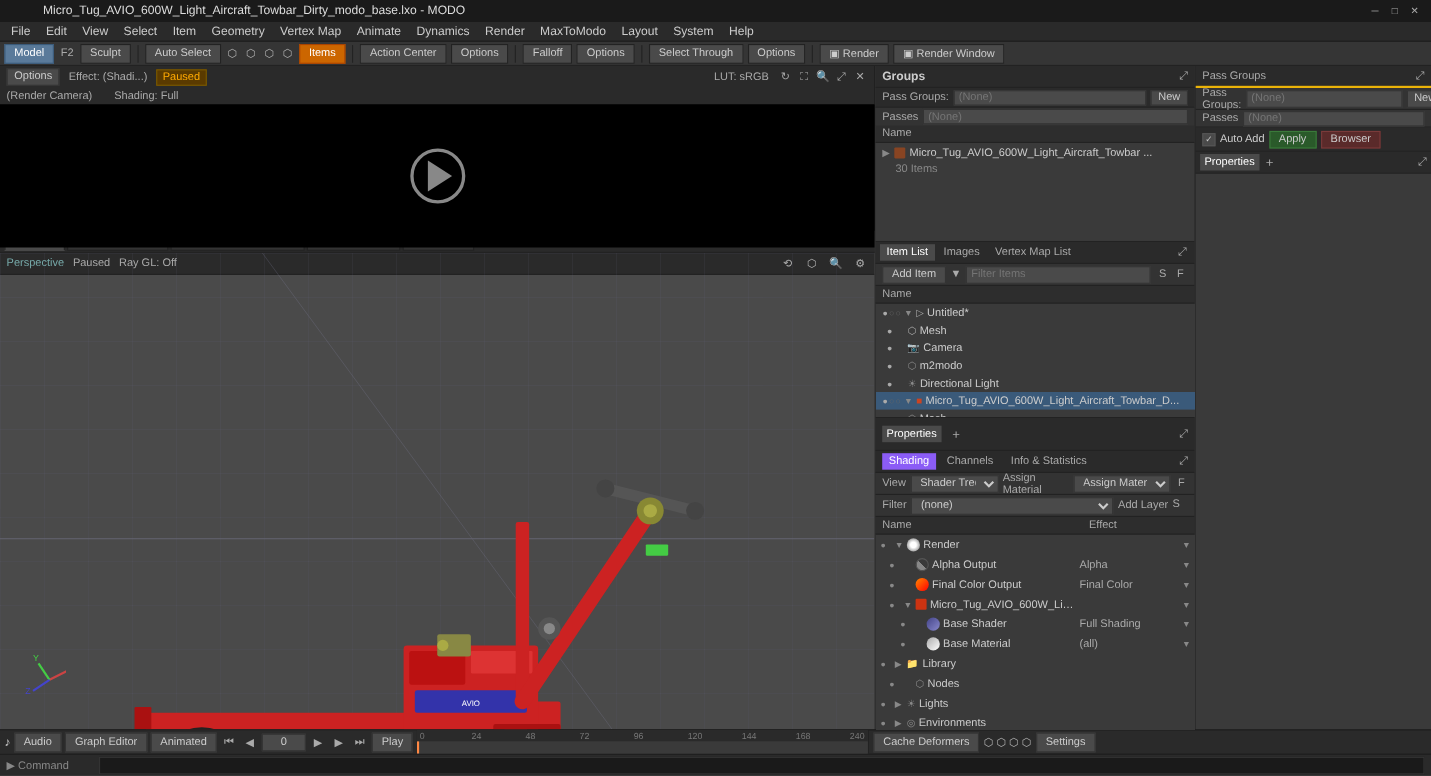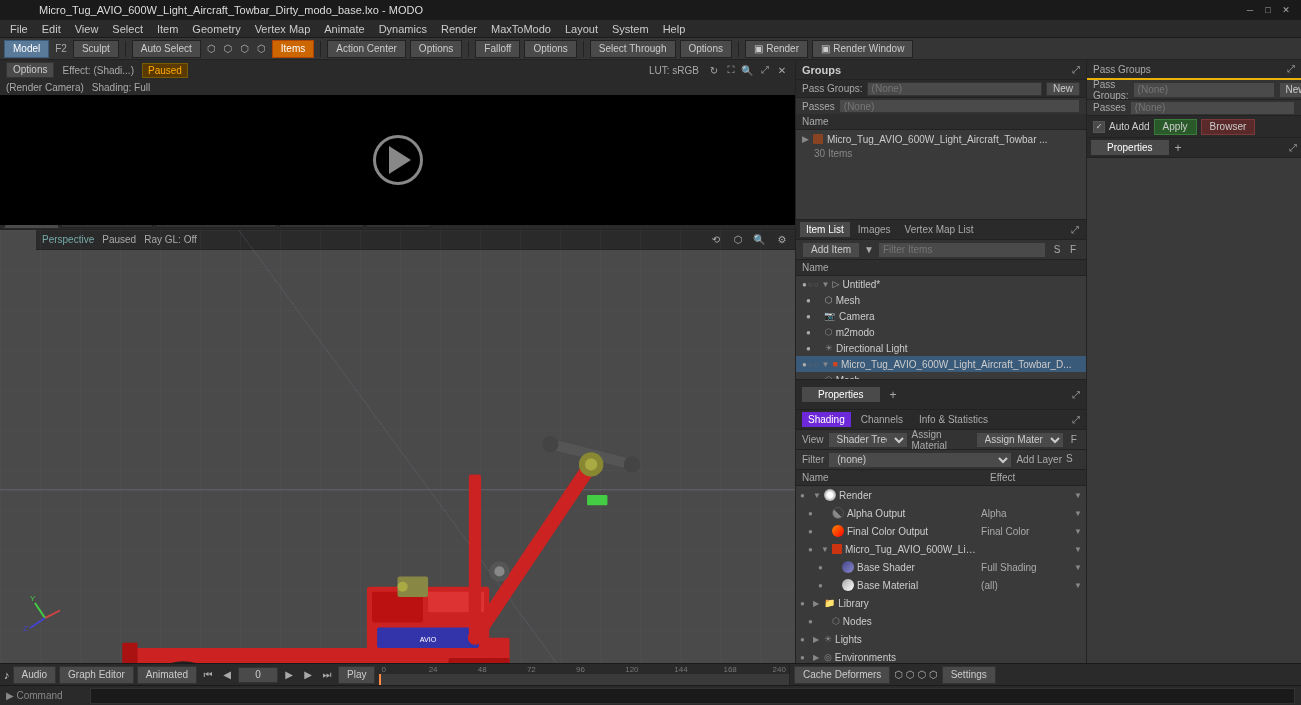--- a/index.html
+++ b/index.html
@@ -142,21 +142,20 @@
     }
     .vp-tab.active { background: #4a4a4a; color: #fff; border-bottom-color: #4a4a4a; }
     .vp-tab-add { color: #aaa; font-size: 12px; cursor: pointer; padding: 0 4px; }
 
     
     #viewport-3d {
       flex: 1;
       background: #4a4a4a;
       position: relative;
       overflow: hidden;
-      padding-left: 36px;
     }
     #viewport-toolbar {
       height: 20px;
       background: #2a2a2a;
       display: flex;
       align-items: center;
       padding: 0 6px;
       gap: 8px;
       font-size: 10px;
       border-bottom: 1px solid #222;
@@ -355,21 +354,21 @@
     
     #properties-panel {
       height: 30px;
       border-bottom: 1px solid #222;
       background: #2a2a2a;
       display: flex;
       align-items: center;
       padding: 0 6px;
       gap: 6px;
     }
-    .props-tab { font-size: 10px; color: #aaa; padding: 2px 16px; cursor: pointer; }
+    .props-tab { font-size: 10px; color: #aaa; padding: 2px 4px; cursor: pointer; }
     .props-tab.active { color: #fff; background: #4a4a4a; }
     .props-add { font-size: 12px; color: #aaa; cursor: pointer; margin-left: 4px; }
     .props-icons { margin-left: auto; display: flex; gap: 4px; }
     .props-icon-btn { font-size: 10px; color: #aaa; cursor: pointer; }
 
     
     #shader-panel {
       flex: 1;
       display: flex;
       flex-direction: column;
@@ -378,21 +377,21 @@
     #shader-header {
       height: 20px;
       background: #2a2a2a;
       display: flex;
       align-items: center;
       padding: 0 6px;
       gap: 4px;
       border-bottom: 1px solid #222;
     }
     .sh-tab { padding: 2px 6px; font-size: 10px; cursor: pointer; color: #aaa; }
-    .sh-tab.active { color: #fff; background: #6d28d9; }
+    .sh-tab.active { color: #fff; background: #8b5cf6; }
     .sh-panel-controls { margin-left: auto; display: flex; gap: 4px; }
 
     #shader-toolbar {
       height: 20px;
       background: #333;
       display: flex;
       align-items: center;
       padding: 0 6px;
       gap: 4px;
       border-bottom: 1px solid #222;
@@ -742,21 +741,21 @@
         <span style="flex:1"></span>
         <span style="font-size:10px;color:#aaa;">LUT: sRGB</span>
         <div id="preview-icons" style="position:relative;top:0;right:0;">
           <span class="icon-btn">↻</span>
           <span class="icon-btn">⛶</span>
           <span class="icon-btn">🔍</span>
           <span class="icon-btn">⤢</span>
           <span class="icon-btn">✕</span>
         </div>
       </div>
-      <div style="display:flex;align-items:center;padding:2px 6px;gap:8px;background:#2a2a2a;font-size:10px;">
+      <div style="display:flex;align-items:center;padding:2px 6px;gap:20px;background:#2a2a2a;font-size:10px;">
         <span style="color:#aaa;">(Render Camera)</span>
         <span style="color:#aaa;">Shading: Full</span>
       </div>
       <div id="preview-content">
         <div class="play-btn">
           <div class="play-triangle"></div>
         </div>
       </div>
     </div>
 

